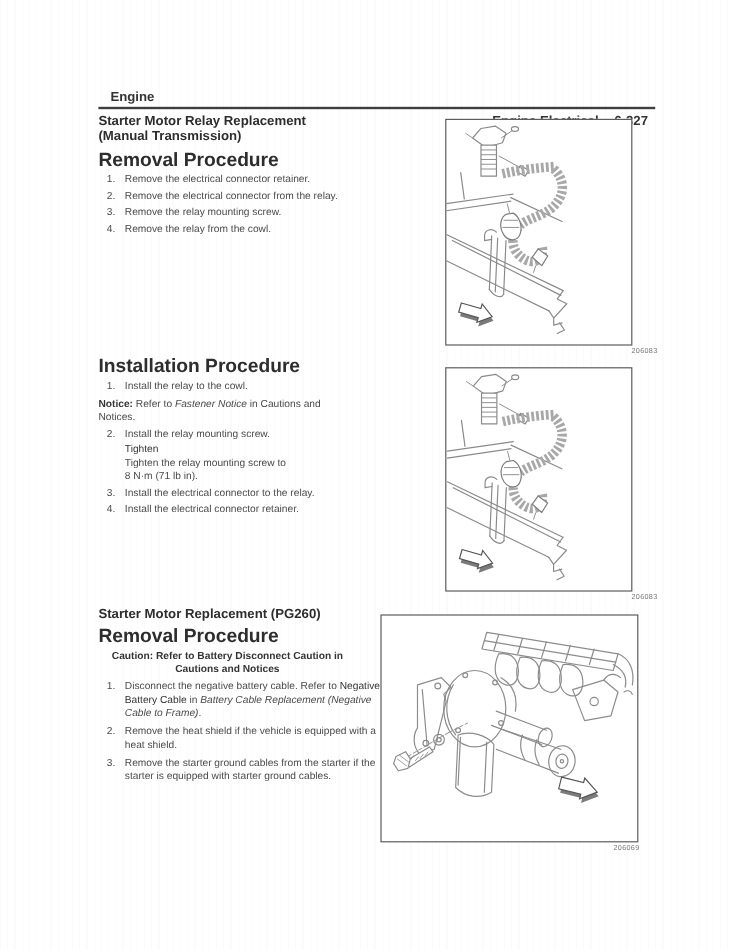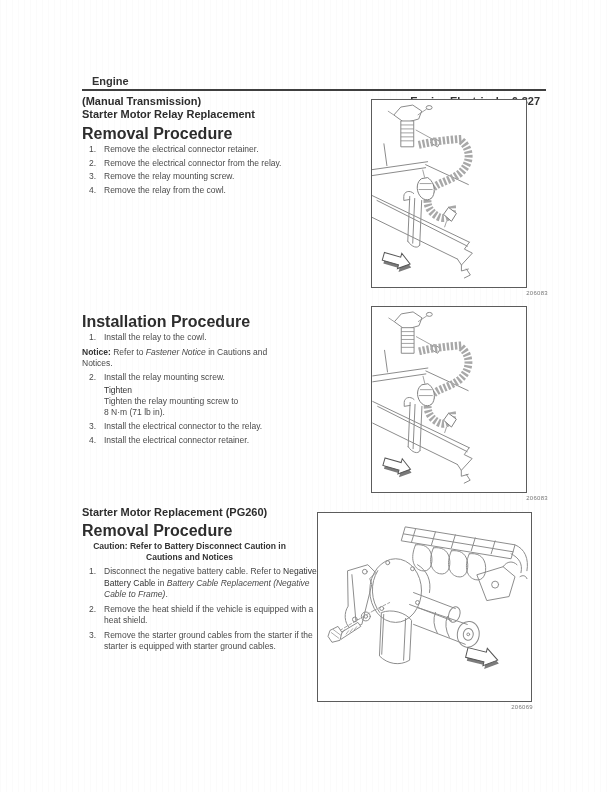--- a/index.html
+++ b/index.html
@@ -49,22 +49,22 @@
 <div class="page">
 
   <div class="hdr-left">Engine</div>
   <div class="hdr-right">
     <span>Engine Electrical</span><span class="pgnum">6-327</span>
   </div>
   <div class="rule"></div>
 
   <div class="col sec1">
     <div class="title">
+      <div>Starter Motor Relay Replacement</div>
       <div>(Manual Transmission)</div>
-      <div>Starter Motor Relay Replacement</div>
     </div>
     <div class="subhead">Removal Procedure</div>
     <div class="steps">
       <div class="step">
         <span class="num">1.</span>
         <span class="txt">Remove the electrical connector retainer.</span>
       </div>
       <div class="step">
         <span class="num">2.</span>
         <span class="txt">Remove the electrical connector from the relay.</span>
@@ -74,21 +74,21 @@
         <span class="txt">Remove the relay mounting screw.</span>
       </div>
       <div class="step">
         <span class="num">4.</span>
         <span class="txt">Remove the relay from the cowl.</span>
       </div>
     </div>
   </div>
 
   <div class="col sec2">
-    <div class="subhead" style="margin-top:16px;">Installation Procedure</div>
+    <div class="subhead" style="margin-top:0;">Installation Procedure</div>
     <div class="steps">
       <div class="step">
         <span class="num">1.</span>
         <span class="txt">Install the relay to the cowl.</span>
       </div>
       <div class="para notice">
         <span class="bi">Notice:</span><span> Refer to </span><span class="i">Fastener Notice</span><span> in Cautions and Notices.</span>
       </div>
       <div class="step" style="margin-top:3px;">
         <span class="num">2.</span>

